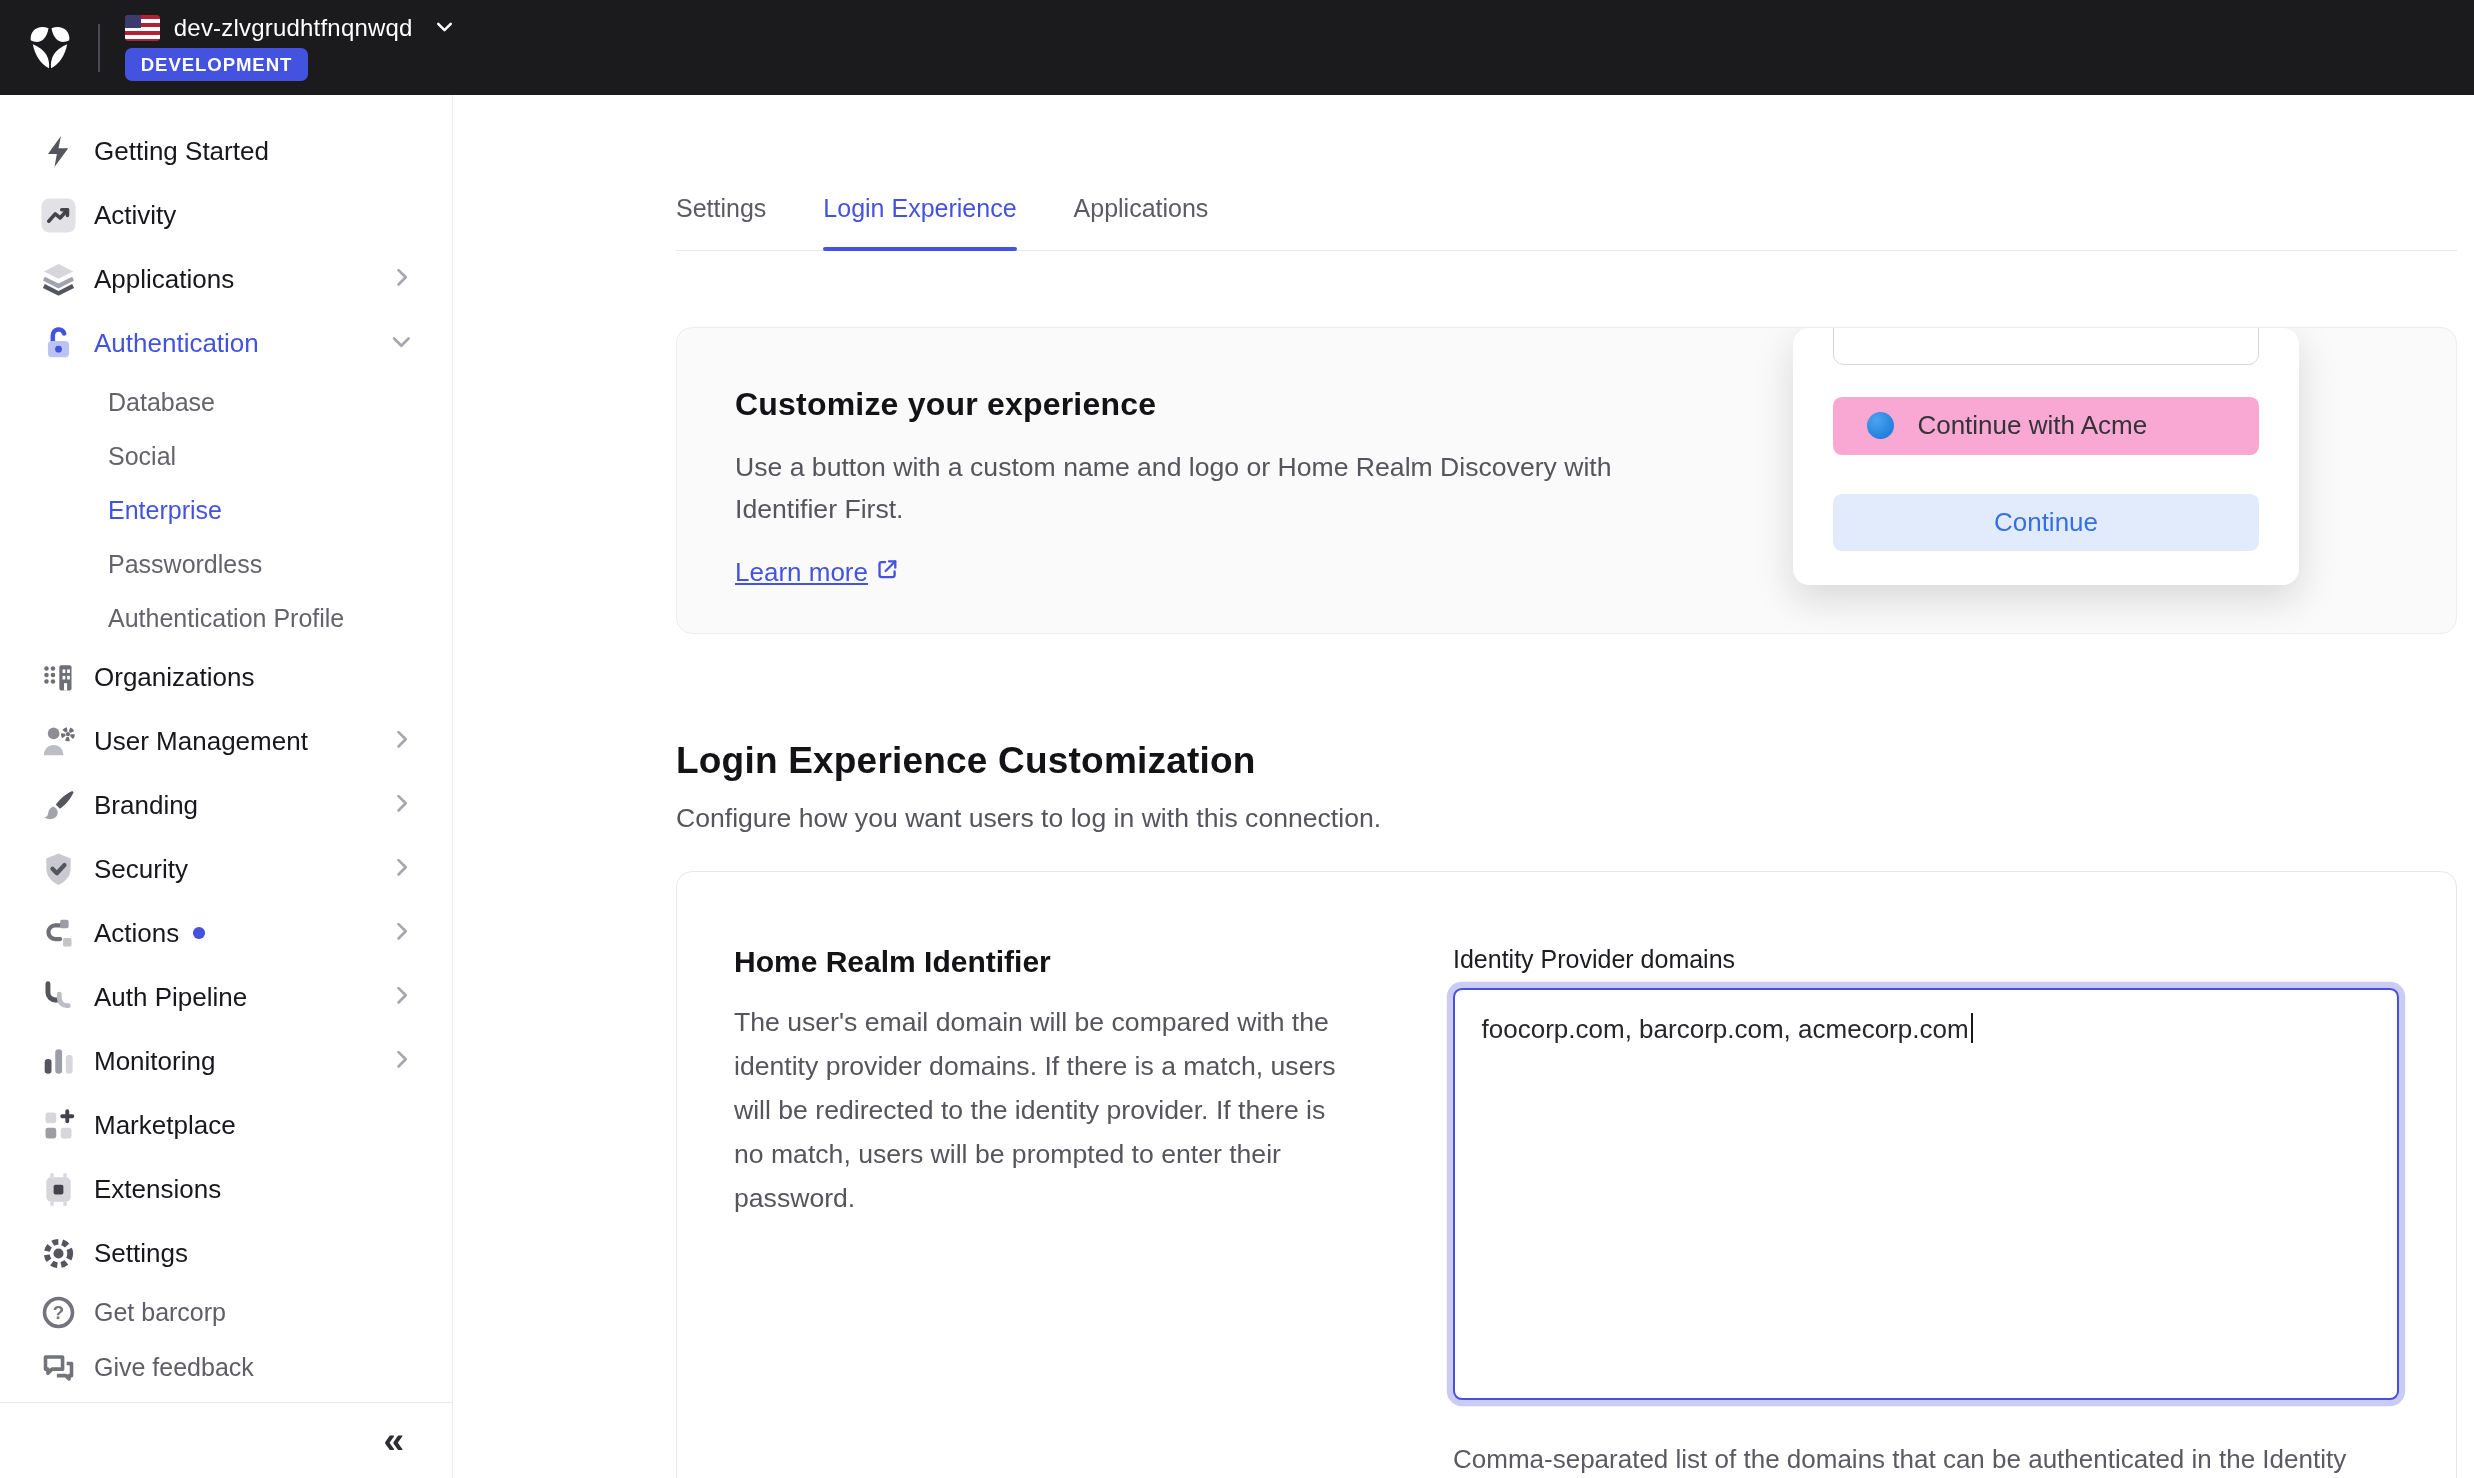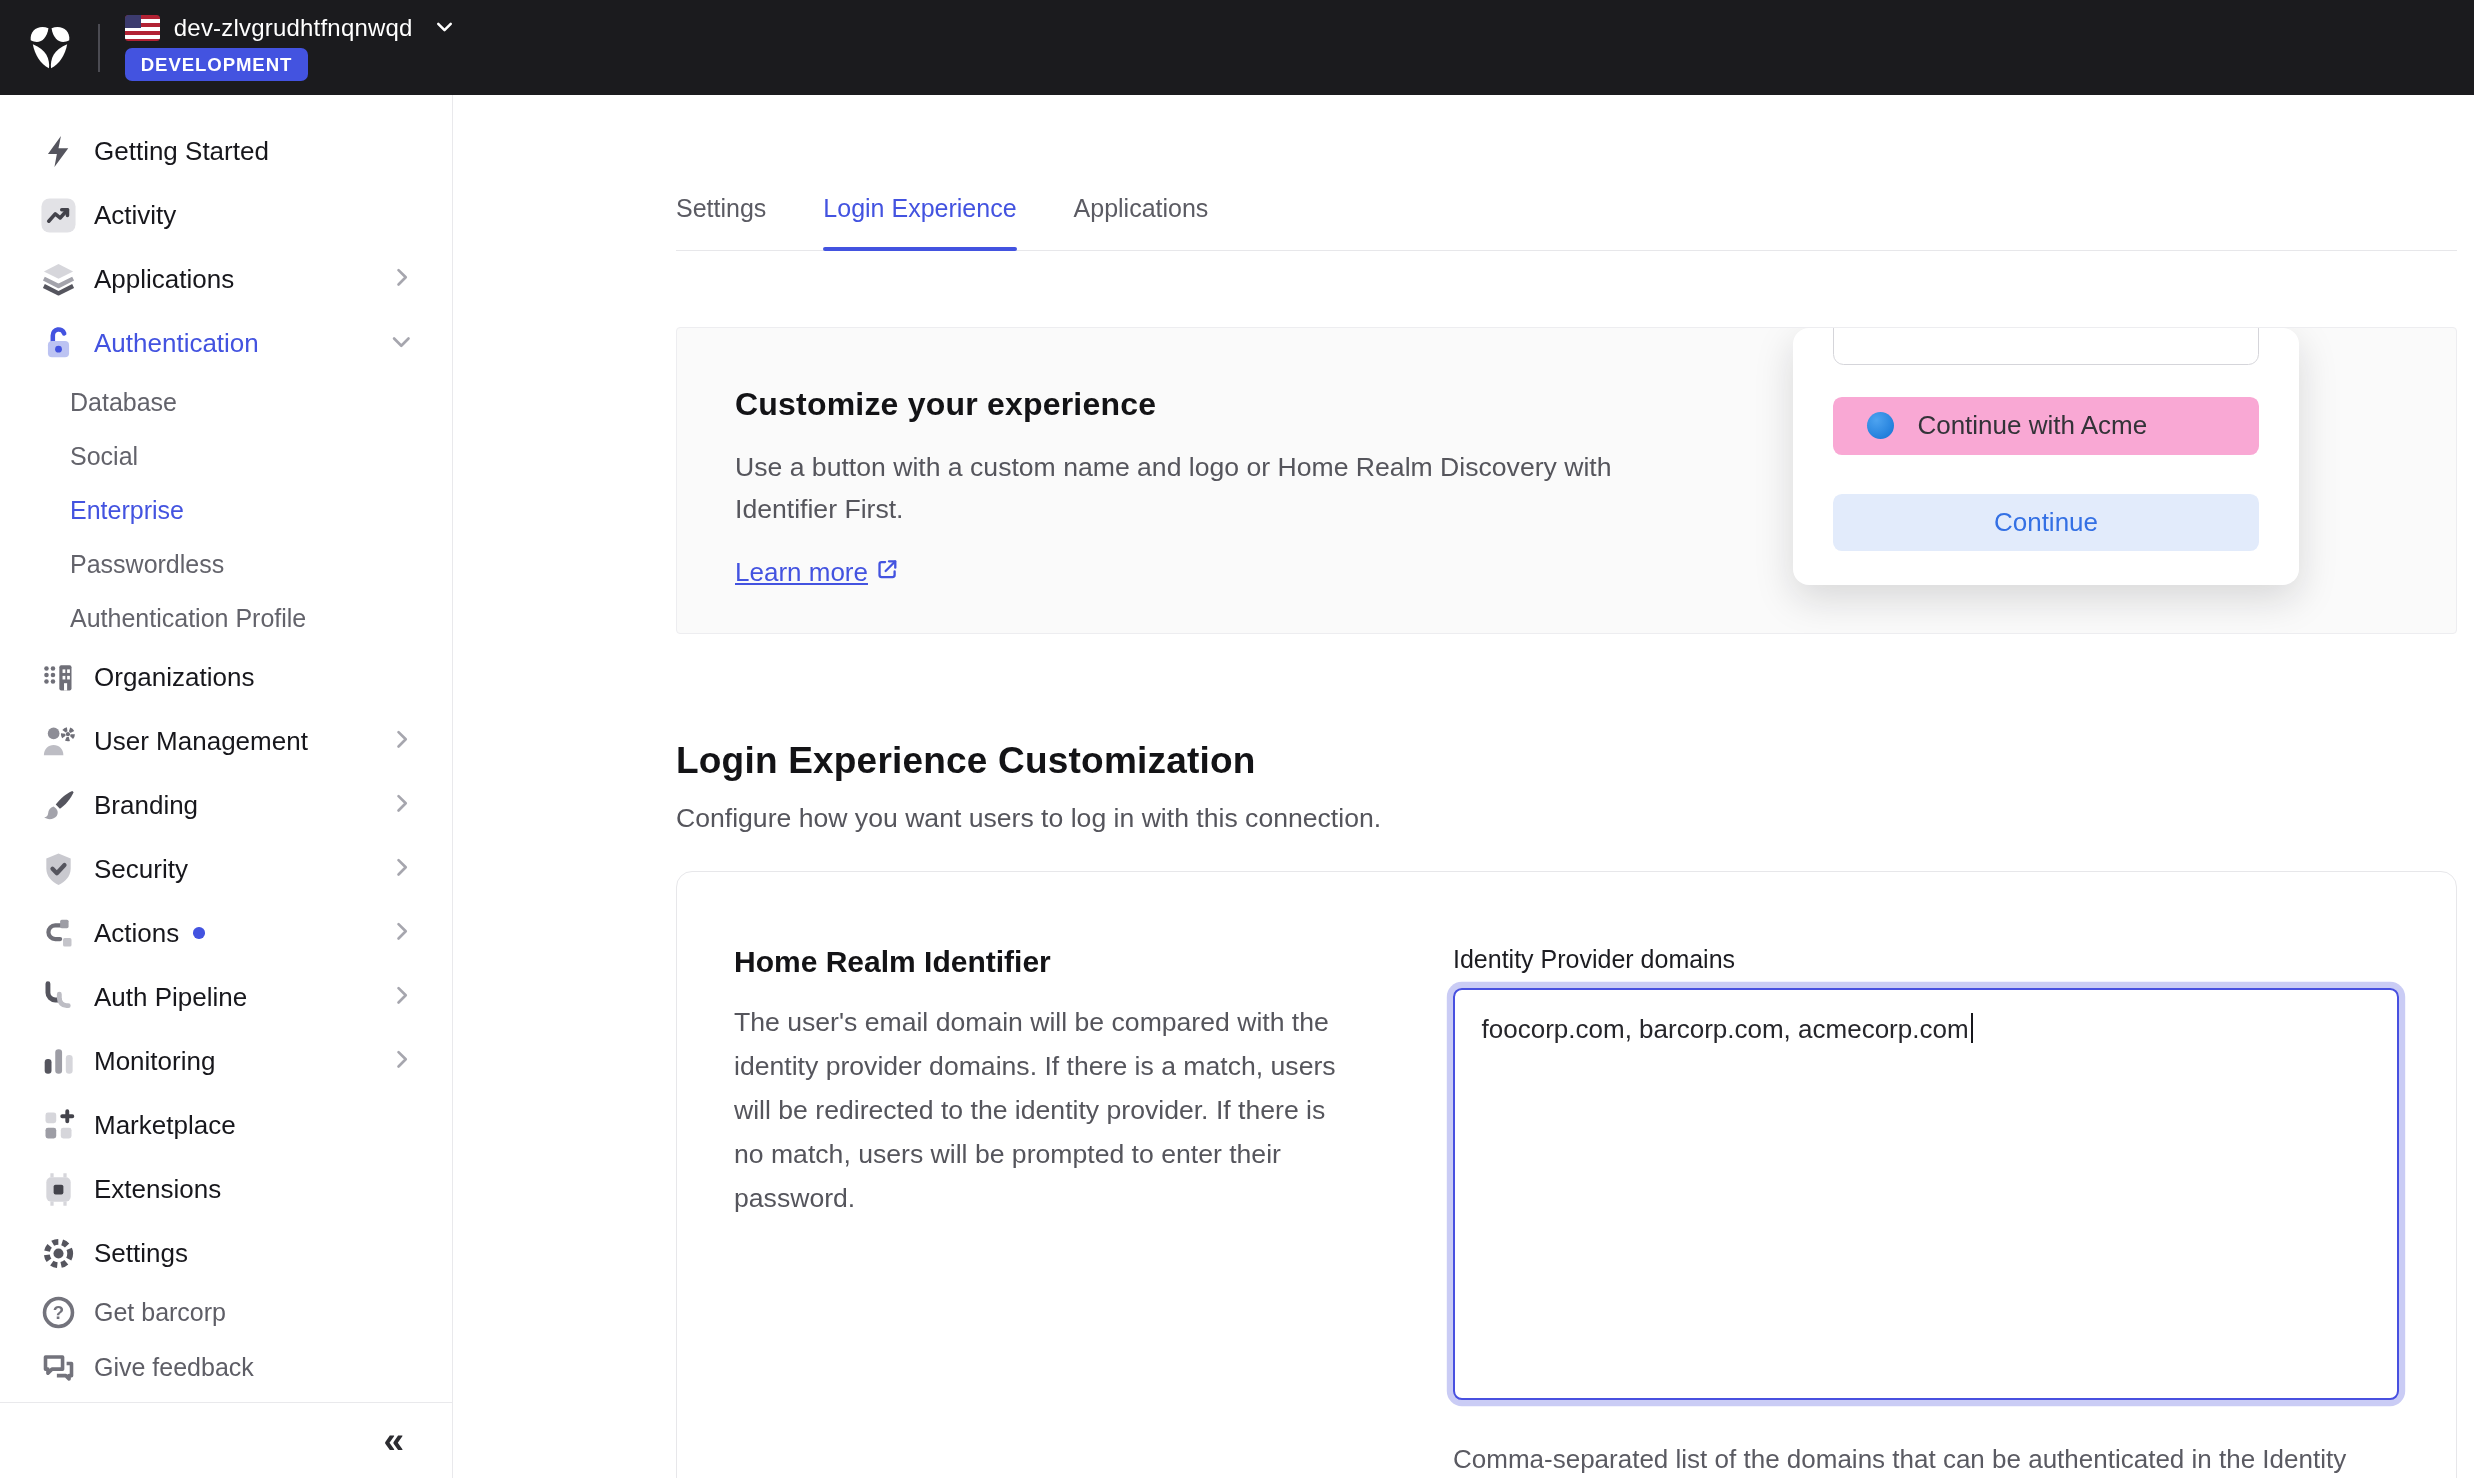--- a/index.html
+++ b/index.html
@@ -25,41 +25,41 @@
   .tb-link { margin-left:73px; cursor:pointer; }
 
   
   .sidebar { position:absolute; top:78px; left:0; bottom:0; width:453px; background:#fff;
     border-right:1.8px solid #e9e9ec; display:flex; flex-direction:column; z-index:5; }
   .nav { padding-top:41px; flex:1; overflow:hidden; }
   .nav-item { display:flex; align-items:center; height:64px; padding:0 37px 0 39px; cursor:pointer; }
   .nav-item .nicon { width:39px; height:39px; margin-right:16px; flex:0 0 auto; }
   .nav-label { font-size:26px; font-weight:500; color:#17171c; white-space:nowrap; }
   .nav-item.active .nav-label { color:#4353e0; }
-  .nav-item.sub { height:54px; padding-left:70px; }
+  .nav-item.sub { height:54px; padding-left:108px; }
   .nav-item.sub .nav-label { font-size:25px; font-weight:400; color:#63636b; }
   .nav-item.sub.active .nav-label { color:#4353e0; }
   .nav-item.muted { height:55px; }
   .nav-item.muted .nav-label { font-weight:400; color:#5e5e66; font-size:25px; }
   .nav-chevron { margin-left:auto; flex:0 0 auto; }
   .notif-dot { width:11.5px; height:11.5px; border-radius:50%; background:#4353e0; margin-left:14px; flex:0 0 auto; }
   .sidebar-footer { border-top:1.8px solid #e9e9ec; height:76px; display:flex; align-items:center;
     justify-content:flex-end; padding-right:48px; }
   .collapse-btn { font-size:37px; font-weight:700; color:#2c2c31; cursor:pointer; line-height:1; }
 
   
   .main { position:absolute; top:95px; left:453px; right:0; bottom:0; padding:0 17px 0 223px; overflow:hidden; }
   .tabs { display:flex; gap:57px; padding-top:99px; border-bottom:1.8px solid #e7e7ea; }
   .tab { font-size:25px; color:#5b5b63; padding-bottom:26.6px; position:relative; cursor:pointer; white-space:nowrap; }
   .tab.active { color:#4353e0; font-weight:500; }
   .tab.active::after { content:""; position:absolute; left:0; right:0; bottom:-1.8px; height:4.4px;
     background:#4353e0; border-radius:2.7px; }
 
   .customize-card { margin-top:76px; height:307px; background:#fafafa; border:1.8px solid #ededf0;
-    border-radius:4px; position:relative; overflow:hidden; }
+    border-radius:16px; position:relative; overflow:hidden; }
   .card-text { padding:58px 0 0 58px; width:1018px; }
   .card-title { font-size:32px; font-weight:600; color:#131316; letter-spacing:0.2px; }
   .card-desc { margin-top:23px; font-size:26.6px; line-height:1.6; color:#55555c; width:965px; }
   .learn-more { margin-top:25px; display:inline-flex; align-items:center; gap:6px; font-size:26px;
     color:#4353e0; text-decoration:underline; cursor:pointer; }
 
   .preview-panel { position:absolute; top:0; right:157px; width:506px; height:257px; background:#fff;
     border-radius:16px; box-shadow:0 14px 39px rgba(23,23,30,.15); padding:0 40px; overflow:hidden; }
   .preview-input { height:65px; margin-top:-28px; border:1.8px solid #d5d5da; border-radius:10.6px; background:#fff; }
   .acme-btn { margin-top:32px; height:58px; background:#f9a8d4; border-radius:8.9px; display:flex;

